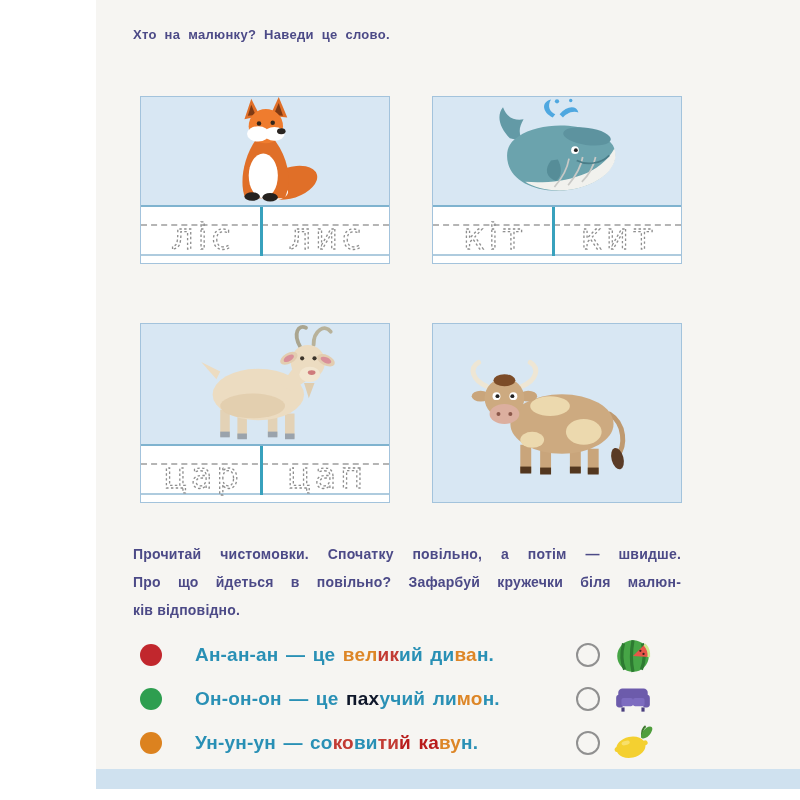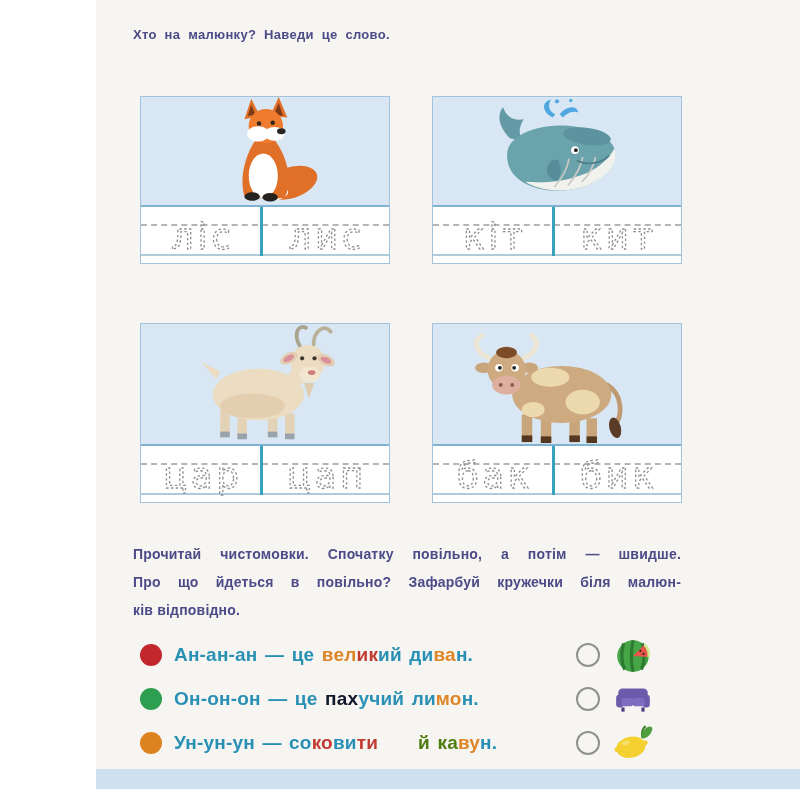--- a/index.html
+++ b/index.html
@@ -21,21 +21,21 @@
   .trace text { font-family:"DejaVu Sans", sans-serif; font-size:35px; letter-spacing:4px;
                 fill:none; stroke:#8e8e8e; stroke-width:1.3; stroke-dasharray:2.4 2.4; }
 
   .instr { position:absolute; left:37px; top:540px; width:548px; font-size:14px; font-weight:bold;
            color:#4c4a87; line-height:28px; letter-spacing:.2px; }
   .instr .jline { text-align:justify; text-align-last:justify; }
 
   .srow { position:absolute; left:37px; width:630px; height:34px; }
   .srow.r0 { top:638px; } .srow.r1 { top:682px; } .srow.r2 { top:726px; }
   .bullet { position:absolute; left:7px; top:6px; width:22px; height:22px; border-radius:50%; }
-  .sentence { position:absolute; left:41px; top:0; line-height:34px; font-size:19px; font-weight:bold;
+  .sentence { position:absolute; left:62px; top:0; line-height:34px; font-size:19px; font-weight:bold;
               letter-spacing:.2px; word-spacing:2px; white-space:nowrap; }
   .ring { position:absolute; left:443px; top:5px; width:24px; height:24px; border:2px solid #909090;
           border-radius:50%; background:transparent; }
   .ficon { position:absolute; left:480px; top:-3px; width:40px; height:40px; }
   .ficon svg { width:100%; height:100%; display:block; }
 
   .footband { position:absolute; left:0; right:0; top:769px; height:20px; background:#cfe1ef; }
 </style>
 </head>
 <body>
@@ -180,31 +180,20 @@
           <ellipse cx="72" cy="30" rx="11" ry="6" fill="#7c4c28"></ellipse>
           <circle cx="64" cy="46" r="4" fill="#ffffff"></circle>
             <circle cx="65" cy="46" r="2" fill="#222222"></circle>
           <circle cx="81" cy="46" r="4" fill="#ffffff"></circle>
             <circle cx="80" cy="46" r="2" fill="#222222"></circle>
           <ellipse cx="72" cy="64" rx="15" ry="10" fill="#dcaf9f"></ellipse>
           <circle cx="66" cy="64" r="2" fill="#8a574a"></circle>
           <circle cx="78" cy="64" r="2" fill="#8a574a"></circle>
         </svg>
       </div>
-      <div class="write">
-        <div class="dashline"></div>
-        <div class="baseline"></div>
-        <div class="vdivider"></div>
-        <svg class="trace left">
-          <text x="50%" y="44" text-anchor="middle">бак</text>
-        </svg>
-        <svg class="trace right">
-          <text x="50%" y="44" text-anchor="middle">бик</text>
-        </svg>
-      </div>
     </div>
   </div>
 
   <div class="instr">
     <div class="jline">Прочитай чистомовки. Спочатку повільно, а потім — швидше.</div>
     <div class="jline">Про що йдеться в повільно? Зафарбуй кружечки біля малюн-</div>
     <div>ків відповідно.</div>
   </div>
 
   <div class="srow r0">
@@ -237,21 +226,21 @@
         <rect x="8" y="18" width="11" height="8" rx="2" fill="#7d6cc0"></rect>
         <rect x="19" y="18" width="11" height="8" rx="2" fill="#7d6cc0"></rect>
         <rect x="8" y="27" width="3" height="4" fill="#4a3f7e"></rect>
         <rect x="27" y="27" width="3" height="4" fill="#4a3f7e"></rect>
       </svg>
     </span>
   </div>
 
   <div class="srow r2">
     <span class="bullet" style="background: rgb(220, 130, 31);"></span>
-    <span class="sentence"><span style="color: rgb(41, 144, 181);">Ун-ун-ун — со</span><span style="color: rgb(194, 59, 51);">ко</span><span style="color: rgb(41, 144, 181);">ви</span><span style="color: rgb(194, 59, 51);">ти</span><span style="color: #4d7c0f; padding-left: 40px;">й ка</span><span style="color: rgb(221, 134, 39);">ву</span><span style="color: rgb(41, 144, 181);">н.</span></span>
+    <span class="sentence"><span style="color: rgb(41, 144, 181);">Ун-ун-ун — со</span><span style="color: rgb(194, 59, 51);">ко</span><span style="color: rgb(41, 144, 181);">ви</span><span style="color: rgb(194, 59, 51);">ти</span><span style="color: #b91c1c;">й ка</span><span style="color: rgb(221, 134, 39);">ву</span><span style="color: rgb(41, 144, 181);">н.</span></span>
     <span class="ring"></span>
     <span class="ficon">
       <svg viewBox="0 0 38 38">
         <ellipse cx="17" cy="23" rx="14" ry="10" transform="rotate(-12 17 23)" fill="#f4d030"></ellipse>
         <ellipse cx="4.5" cy="25" rx="3" ry="2.4" transform="rotate(-20 4.5 25)" fill="#f4d030"></ellipse>
         <ellipse cx="30" cy="19" rx="3" ry="2.4" transform="rotate(-20 30 19)" fill="#f4d030"></ellipse>
         <path d="M28 14 C27 9 28 5 31 3" stroke="#3f7a30" stroke-width="2" fill="none"></path>
         <ellipse cx="32" cy="9" rx="7" ry="3.5" transform="rotate(-48 32 9)" fill="#4f9e3d"></ellipse>
         <ellipse cx="12" cy="19" rx="4" ry="2" transform="rotate(-15 12 19)" fill="#f8e06a"></ellipse>
       </svg>

